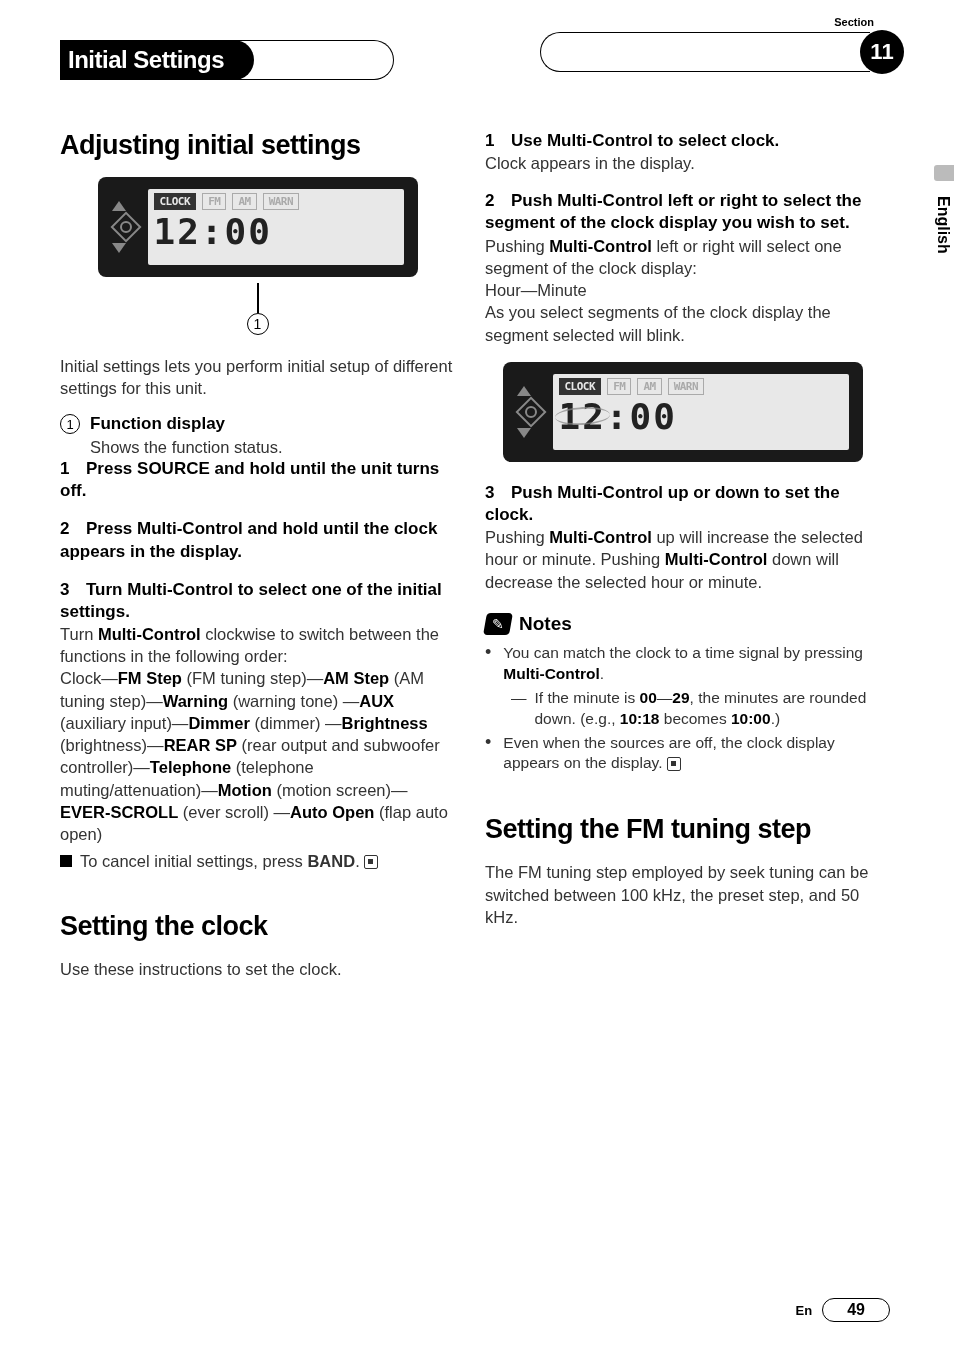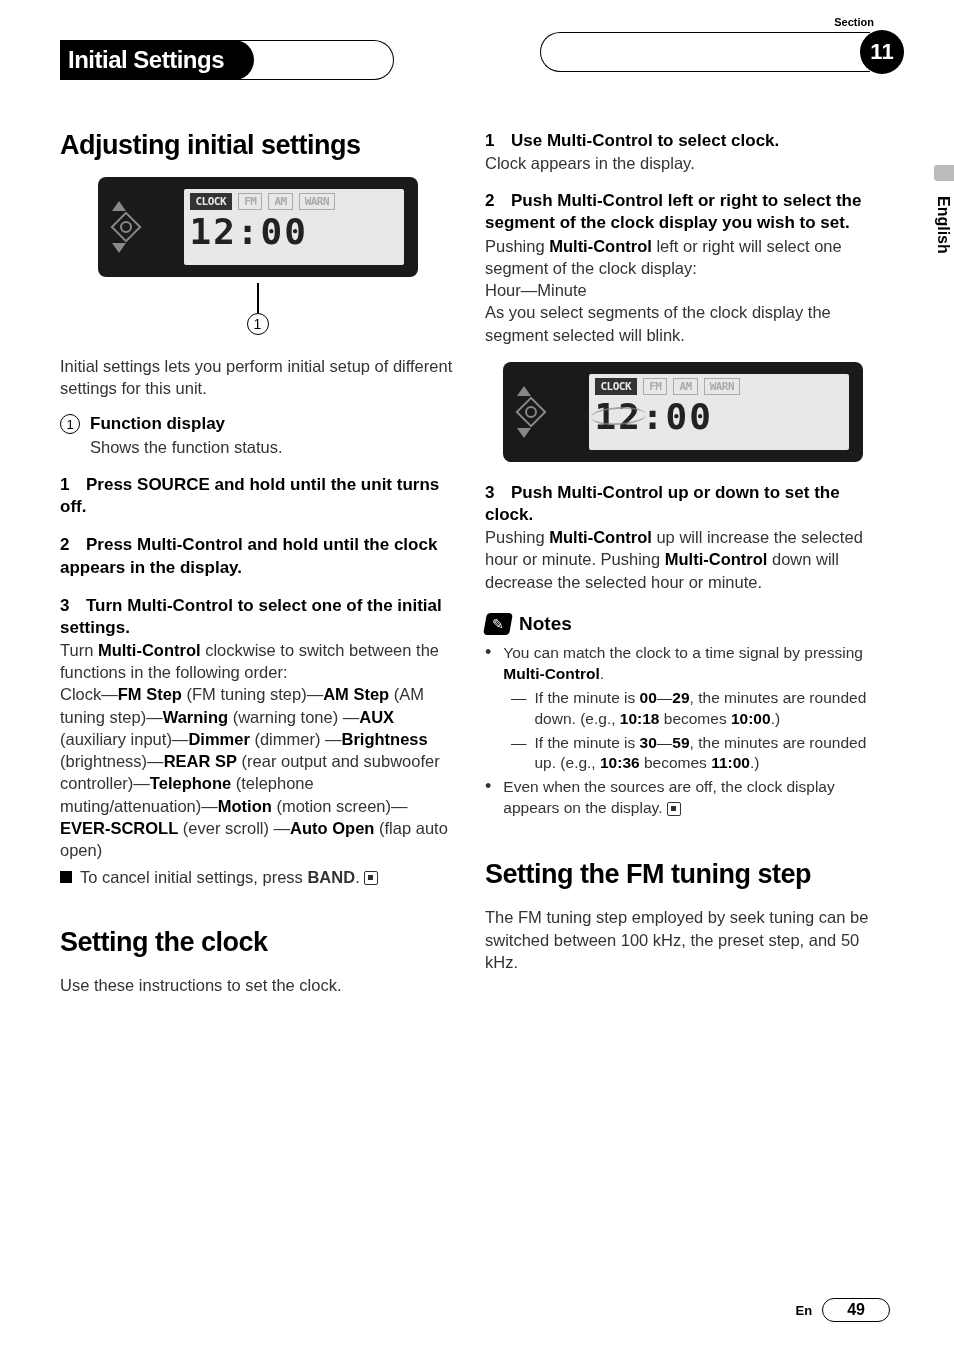--- a/index.html
+++ b/index.html
@@ -110,21 +110,20 @@
   .lcd {
     background: #1a1a1a;
     width: 320px;
     height: 100px;
     border-radius: 8px;
     padding: 10px 14px;
     position: relative;
     margin: 10px auto 6px;
     display: flex;
     align-items: center;
-    gap: 36px;
   }
   .lcd-icons-left {
     display: flex;
     flex-direction: column;
     gap: 2px;
     margin-right: 8px;
   }
   .lcd-icons-left .tri { width: 0; height: 0; border-left: 7px solid transparent; border-right: 7px solid transparent; }
   .lcd-icons-left .up { border-bottom: 10px solid #888; }
   .lcd-icons-left .down { border-top: 10px solid #888; }
@@ -187,21 +186,21 @@
     color: #333;
     margin-bottom: 14px;
   }
   .def-row { display: flex; align-items: baseline; margin-bottom: 2px; }
   .def-num {
     width: 20px; height: 20px; border: 1px solid #000; border-radius: 50%;
     font-size: 13px; display: inline-flex; align-items: center; justify-content: center;
     margin-right: 10px; flex-shrink: 0;
   }
   .def-title { font-weight: bold; font-size: 17px; }
-  .def-desc { font-size: 16.5px; color: #333; margin-left: 30px; margin-bottom: 16px; line-height: 1.35; }
+  .def-desc { font-size: 16.5px; color: #333; margin-left: 30px; line-height: 1.35; }
   .step-num { font-weight: bold; font-size: 17px; display: inline-block; width: 26px; }
   .step-title { font-weight: bold; font-size: 17px; line-height: 1.3; }
   .step-block { margin-bottom: 16px; }
   .step-body { font-size: 16.5px; color: #333; line-height: 1.35; }
   .step-body b { font-weight: bold; color: #000; }
   .tip-row { display: flex; align-items: baseline; font-size: 16.5px; color: #333; margin-top: 4px;}
   .tip-bullet { width: 12px; height: 12px; background: #000; margin-right: 8px; margin-top: 5px; flex-shrink:0;}
   .end-box { display:inline-block; width:14px;height:14px;border:1.5px solid #333;border-radius:2px;vertical-align:middle;position:relative;}
   .end-box::after{content:"";position:absolute;left:3px;top:3px;width:5px;height:5px;background:#333;}
   .notes-header { display: flex; align-items: center; gap: 8px; margin-bottom: 8px; margin-top: 20px;}
@@ -361,23 +360,20 @@
         </div>
       <span class="notes-title">Notes</span>
     </div>
     <div class="notes-list">
       <div class="li dot">
           <div><span>You can match the clock to a time signal by pressing </span><b>Multi-Control</b><span>.</span></div>
         </div>
       <div class="li dash">
           <div><span>If the minute is </span><b>00</b><span>—</span><b>29</b><span>, the minutes are rounded down. (e.g., </span><b>10:18</b><span> becomes </span><b>10:00</b><span>.)</span></div>
         </div>
-      <div class="li dash">
-          <div><span>If the minute is </span><b>30</b><span>—</span><b>59</b><span>, the minutes are rounded up. (e.g., </span><b>10:36</b><span> becomes </span><b>11:00</b><span>.)</span></div>
-        </div>
       <div class="li dot">
           <div><span>Even when the sources are off, the clock display appears on the display.</span> <span class="end-box"></span></div>
         </div>
     </div>
 
     <h1 class="topic" style="margin-top:40px">Setting the FM tuning step</h1>
     <p class="body">The FM tuning step employed by seek tuning can be switched between 100 kHz, the preset step, and 50 kHz.</p>
   </div>
 </div>
 

